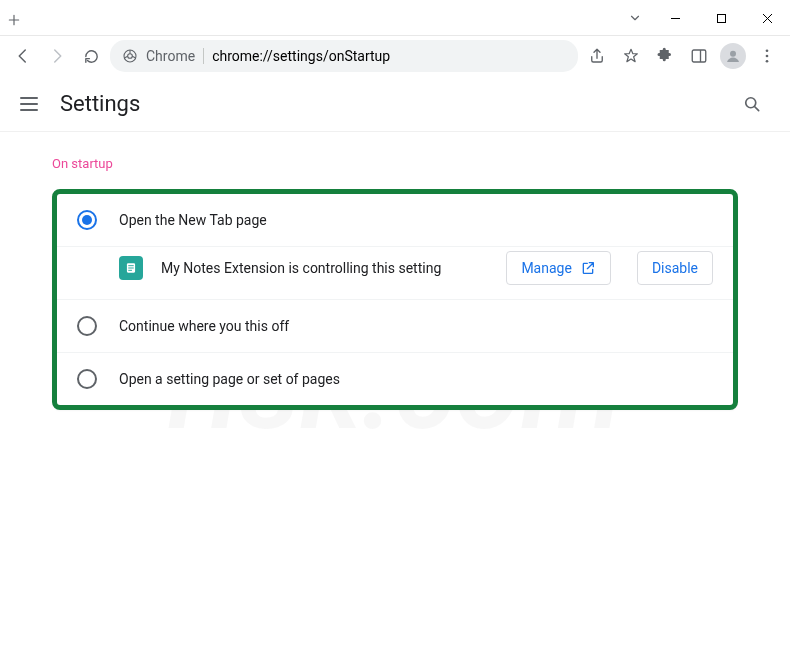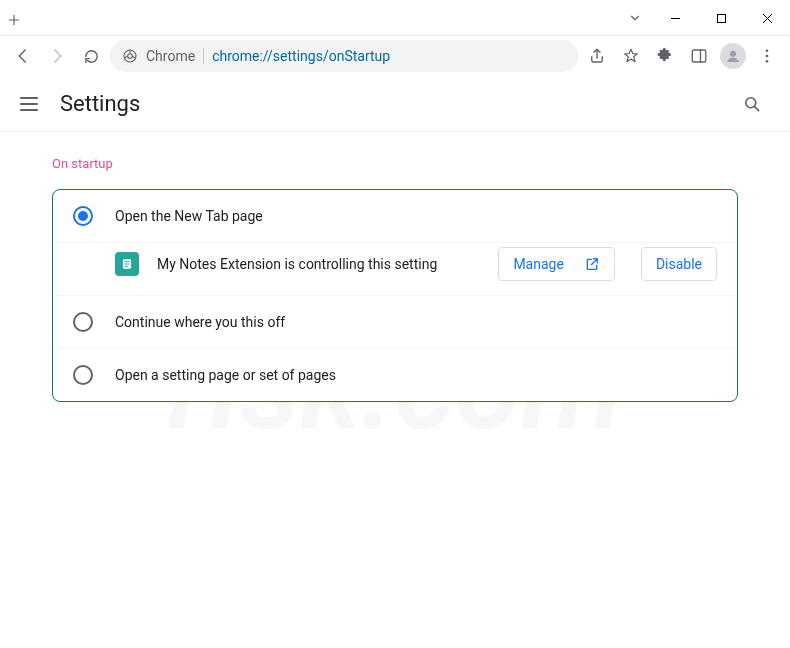--- a/index.html
+++ b/index.html
@@ -33,52 +33,52 @@
   
   .toolbar { height: 40px; display: flex; align-items: center; padding: 0 8px; gap: 4px; background: #fff; }
   .nav-btn { width: 30px; height: 30px; display: flex; align-items: center; justify-content: center; color: #5f6368; border-radius: 50%; cursor: pointer; }
   .nav-btn.disabled { color: #bdc1c6; }
   .omnibox {
     flex: 1; height: 32px; background: #f1f3f4; border-radius: 15px;
     display: flex; align-items: center; padding: 0 12px; gap: 8px; color: #5f6368; font-size: 14px;
   }
   .omnibox .chrome-chip { display: flex; align-items: center; gap: 6px; color: #5f6368; font-size: 14px; }
   .omnibox .divider { width: 1px; height: 16px; background: #c4c7c5; }
-  .omnibox .url { color: #0369a1; font-size: 14px; flex:1; }
+  .omnibox .url { color: #000000; font-size: 14px; flex:1; }
   .toolbar-icon { width: 30px; height: 30px; display: flex; align-items: center; justify-content: center; color: #5f6368; cursor: pointer; }
   .avatar { width: 26px; height: 26px; background: #dadce0; border-radius: 50%; display:flex; align-items:center; justify-content:center; }
 
   
   .settings-header { height: 56px; display: flex; align-items: center; padding: 0 20px; gap: 18px; border-bottom: 1px solid #f0f0f0; }
   .hamburger { width: 22px; height: 22px; display: flex; flex-direction: column; justify-content: center; gap: 4px; cursor: pointer; }
   .hamburger span { height: 2px; background: #5f6368; border-radius: 1px; width: 18px; }
   .settings-title { font-size: 22px; color: #202124; font-weight: 400; }
   .settings-header-spacer { flex:1; }
   .search-btn { width: 36px; height: 36px; display:flex; align-items:center; justify-content:center; color:#5f6368; cursor:pointer; }
 
   
   .content { padding: 24px 52px; position: relative; z-index: 1; }
   .section-label { font-size: 13px; color: #ec4899; margin-bottom: 18px; }
   .card {
-    background: #fff; border: 1px solid #15803d; border-radius: 8px;
+    background: #fff; border: 5px solid #15803d; border-radius: 8px;
     box-shadow: 0 1px 2px rgba(0,0,0,0.04); overflow: hidden;
   }
   .radio-row { display: flex; align-items: center; padding: 16px 20px; gap: 22px; cursor: pointer; }
   .radio-row + .radio-row, .notice + .radio-row { border-top: 1px solid #f1f3f4; }
   .radio { width: 20px; height: 20px; border: 2px solid #5f6368; border-radius: 50%; position: relative; flex-shrink: 0; }
   .radio.checked { border-color: #1a73e8; }
   .radio.checked::after { content: ""; position: absolute; top: 3px; left: 3px; width: 10px; height: 10px; background: #1a73e8; border-radius: 50%; }
   .radio-label { font-size: 14px; color: #202124; }
   
   .notice { display: flex; align-items: center; padding: 4px 20px 14px 62px; gap: 18px; border-top: 1px solid #f1f3f4; }
   .ext-icon { width: 24px; height: 24px; border-radius: 4px; background: #26a69a; display:flex; align-items:center; justify-content:center; flex-shrink:0; }
   .notice-text { font-size: 14px; color: #202124; flex: 1; }
   .btn {
     height: 34px; padding: 0 14px; border: 1px solid #dadce0; background: #fff; color: #1a73e8;
-    border-radius: 4px; font-size: 14px; cursor: pointer; display: inline-flex; align-items: center; gap: 20px;
+    border-radius: 4px; font-size: 14px; cursor: pointer; display: inline-flex; align-items: center; gap: 8px;
   }
   .btn + .btn { margin-left: 8px; text-align: center; }
   .launch-icon { width: 16px; height: 16px; }
 
   svg { display: block; }
 </style>
 </head>
 <body>
 
 <div class="watermark">

